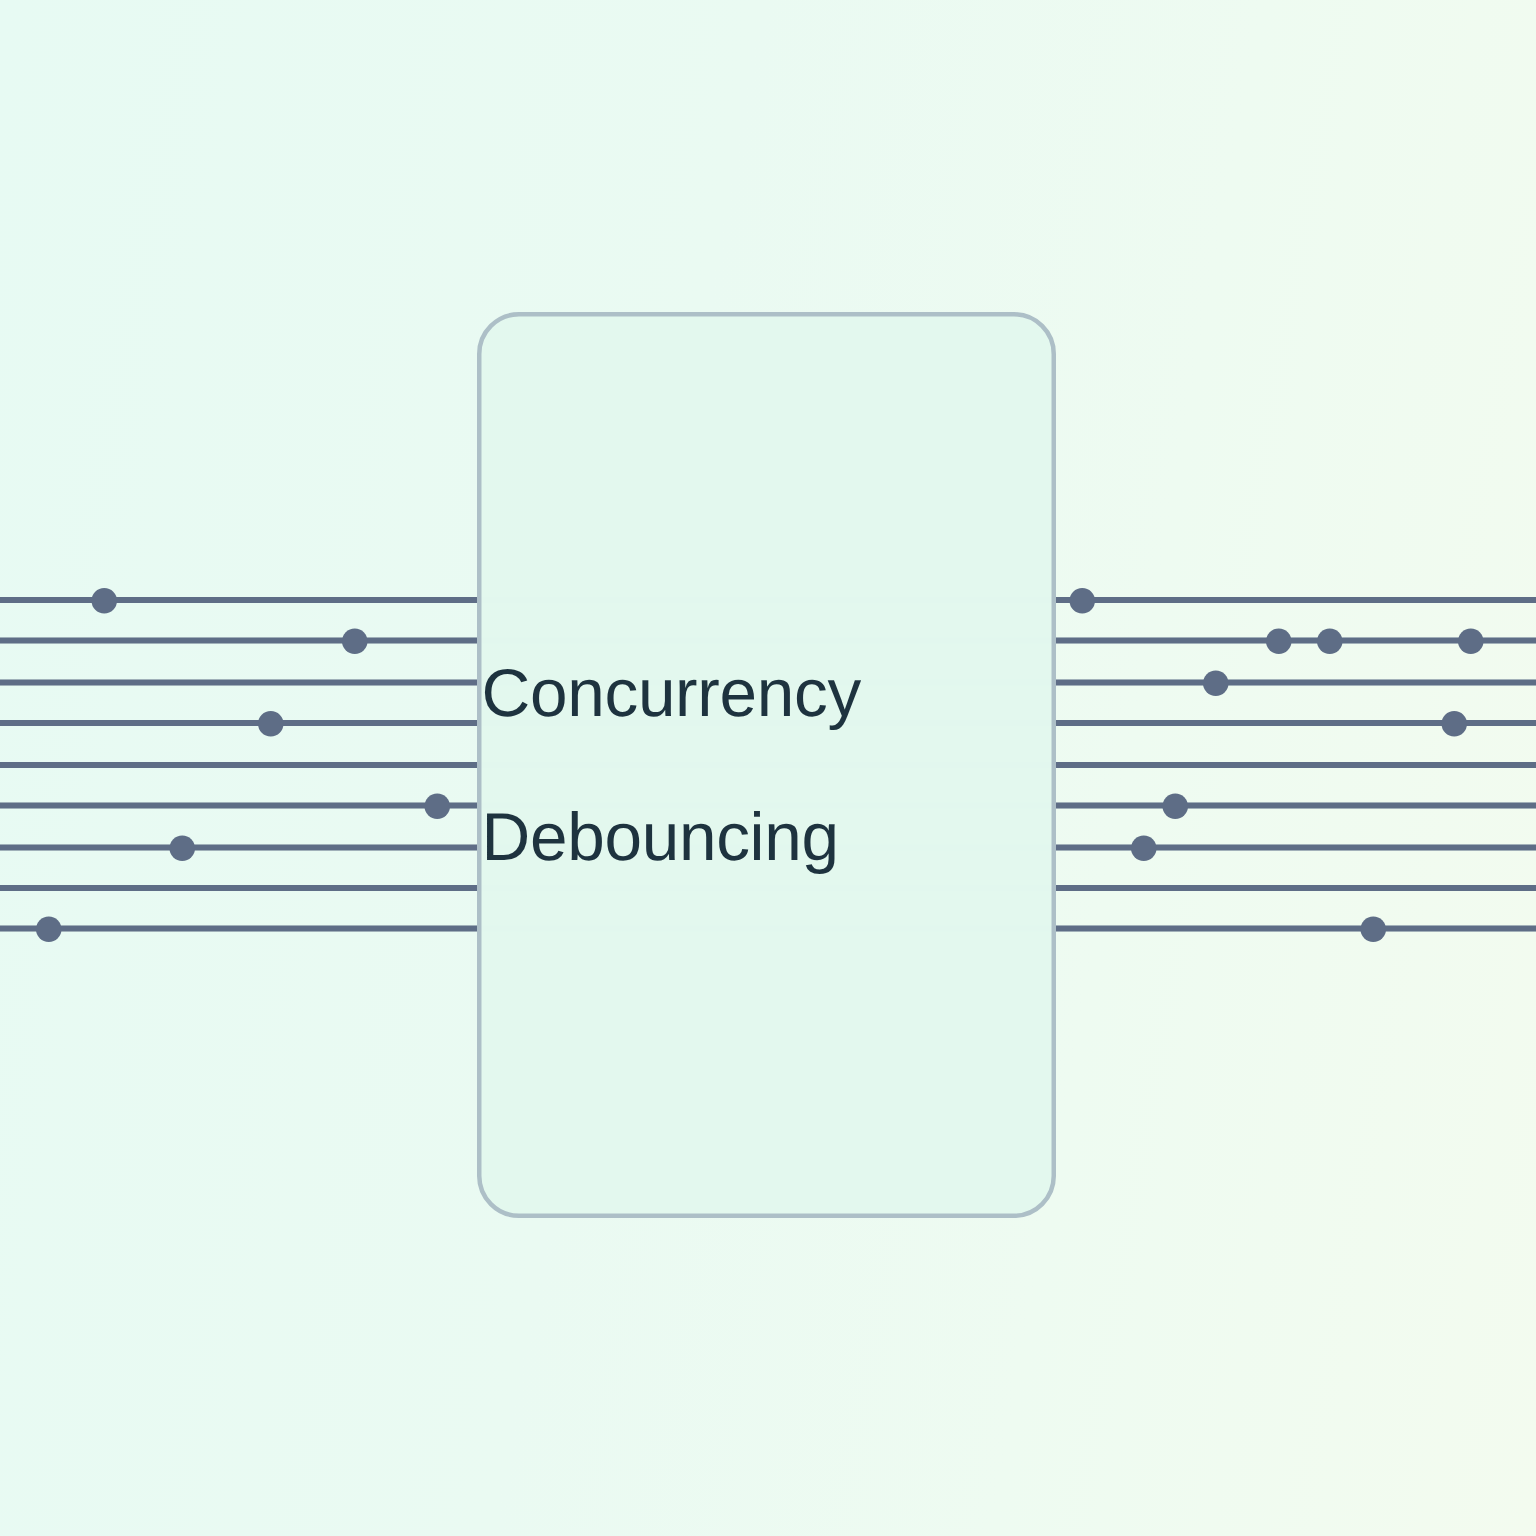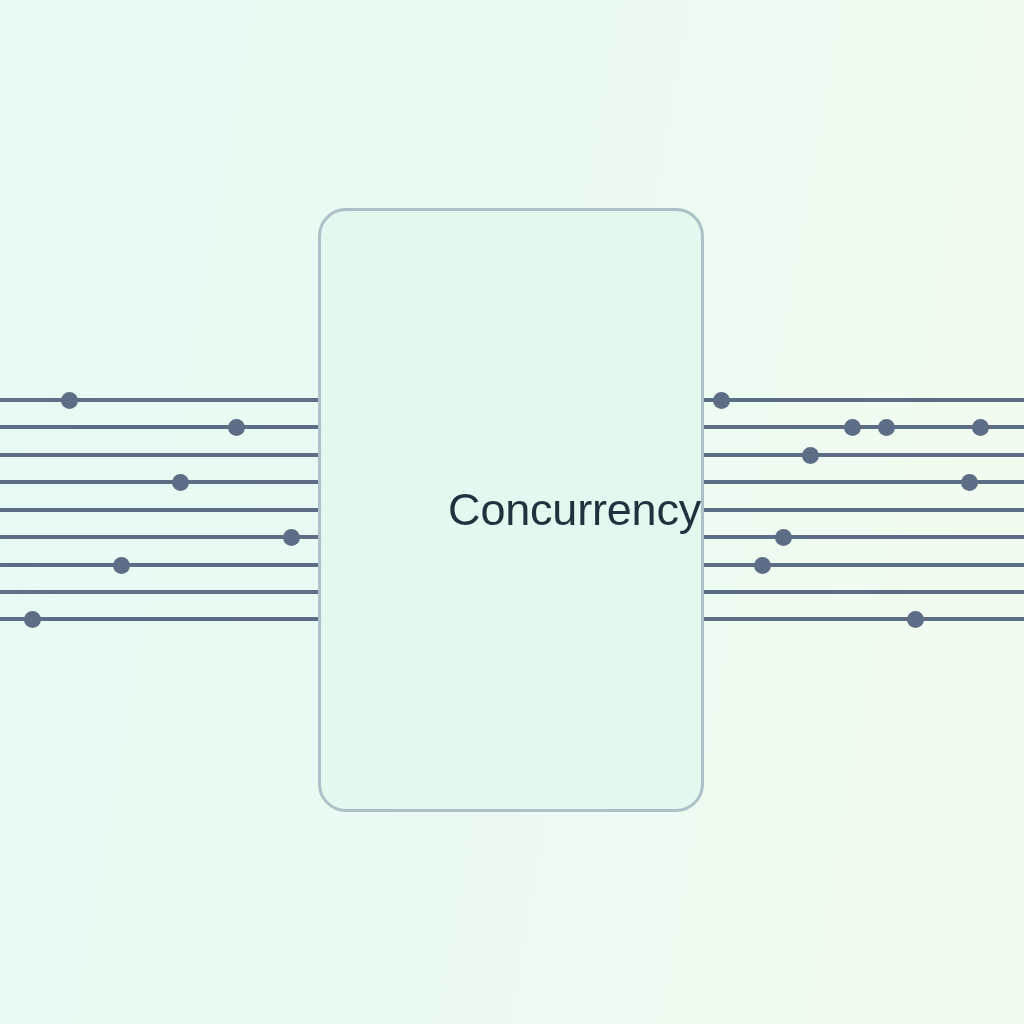--- a/index.html
+++ b/index.html
@@ -64,21 +64,21 @@
     border-radius: 28px;
     z-index: 5;
     display: flex;
     flex-direction: column;
     justify-content: center;
     align-items: center;
     padding: 14px 0;
   }
   .card-label {
     width: 100%;
-    text-align: right;
+    text-align: left;
     font-size: 45px;
     line-height: 96px;
     font-weight: 400;
     color: #1e333f;
     letter-spacing: -0.2px;
     white-space: nowrap;
   }
 </style>
 </head>
 <body>
@@ -128,15 +128,16 @@
       <div class="rail-seg left" style="top: 590px; background: rgb(94, 109, 134);"></div>
       <div class="rail-seg right" style="top: 590px; background: rgb(94, 109, 134);"></div>
       <div class="rail-seg left" style="top: 617px; background: rgb(94, 109, 134);"></div>
       <div class="rail-seg right" style="top: 617px; background: rgb(94, 109, 134);"></div>
       <div class="dot" style="left: 23.5px; top: 610.5px; width: 17px; height: 17px; background: rgb(94, 109, 134);"></div>
       <div class="dot" style="left: 906.5px; top: 610.5px; width: 17px; height: 17px; background: rgb(94, 109, 134);"></div>
     </div>
 
   <div id="card">
     <div class="card-label">Concurrency</div>
+    <div class="card-label">Debouncing</div>
   </div>
 
 </div>
 
 </body></html>

